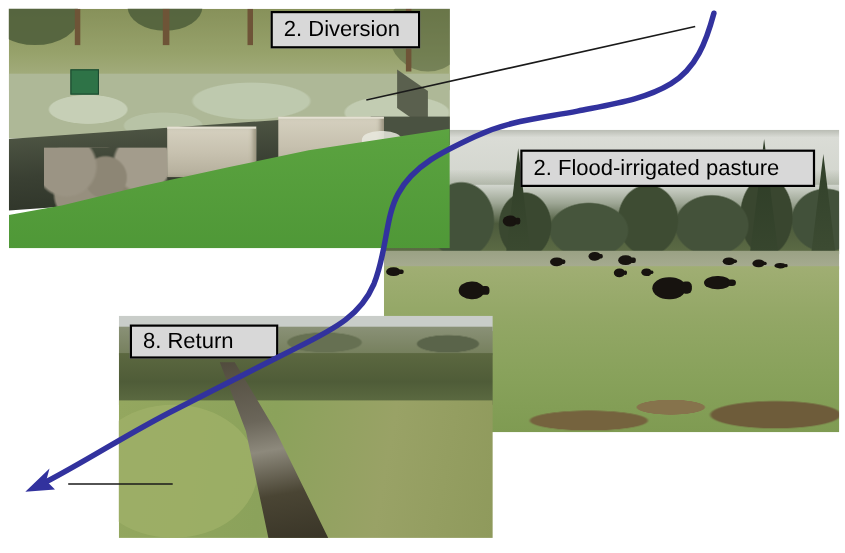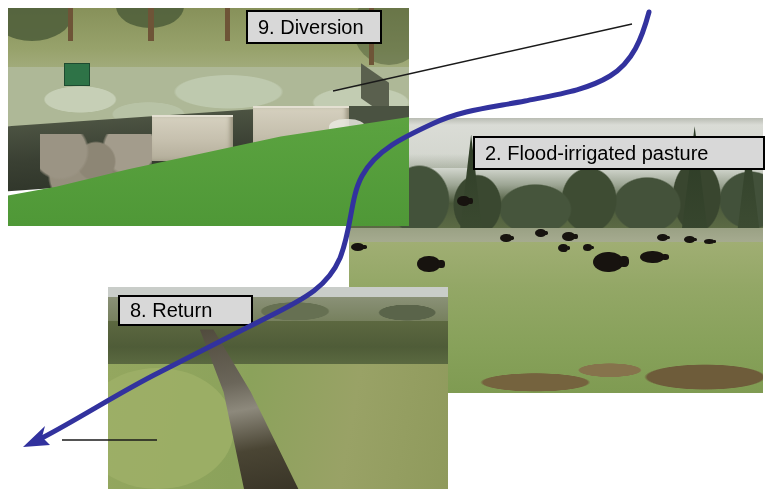--- a/index.html
+++ b/index.html
@@ -99,21 +99,21 @@
     clip-path:polygon(27% 21%,31% 21%,42% 52%,56% 100%,40% 100%,34% 52%);
     background:linear-gradient(170deg,#453f30 12%,#6b665a 45%,#8d897c 56%,#4a4534 72%,#302c20 100%);}
 
   
   .label-box{position:absolute;z-index:5;box-sizing:border-box;
     background:var(--label-bg,#d8d8d8);
     border:2px solid var(--label-border,#000);
     color:var(--label-text,#000);
     font-size:20px;display:flex;align-items:center;padding:0 10px;white-space:nowrap;}
   #label-diversion{left:246px;top:10px;width:136px;height:34px;}
-  #label-pasture{left:473px;top:136px;width:292px;height:34px;}
+  #label-pasture{left:473px;top:136px;width:268px;height:34px;}
   #label-return{left:118px;top:295px;width:135px;height:31px;}
 
   
   #flow-svg{position:absolute;left:0;top:0;z-index:6;pointer-events:none;}
 </style>
 </head>
 <body>
 
 <div class="photo" id="photo-diversion" role="img" aria-label="Small stream with concrete diversion structure, rock bank and sagebrush hillside">
   <div class="p1-hill"></div>
@@ -164,21 +164,21 @@
 
 <div class="photo" id="photo-return" role="img" aria-label="Irrigation return ditch carrying water back through a meadow">
   <div class="p3-sky"></div>
   <div class="p3-hills"></div>
   <div class="p3-marsh"></div>
   <div class="p3-meadow"></div>
   <div class="p3-meadow-light"></div>
   <div class="p3-ditch"></div>
 </div>
 
-<div class="label-box" id="label-diversion">9. Diversion</div>
+<div class="label-box" id="label-diversion">2. Diversion</div>
 <div class="label-box" id="label-pasture">2. Flood-irrigated pasture</div>
 <div class="label-box" id="label-return">8. Return</div>
 
 <svg id="flow-svg" width="768" height="503" viewBox="0 0 768 503">
   <line x1="333" y1="91" x2="632" y2="24" stroke-width="1.4" stroke="#1a1a1a"></line>
   <line x1="62" y1="440" x2="157" y2="440" stroke-width="1.4" stroke="#1a1a1a"></line>
   <path d="M649,12 C642,38 633,62 610,76 C587,90 560,94 525,101
            C488,108 462,110 432,124 C404,137 376,150 362,176
            C350,198 352,228 340,258 C328,286 306,298 270,316
            C234,334 200,352 160,372 C120,392 82,417 42,438" fill="none" stroke-width="5" stroke-linecap="round" stroke="#32329e"></path>

